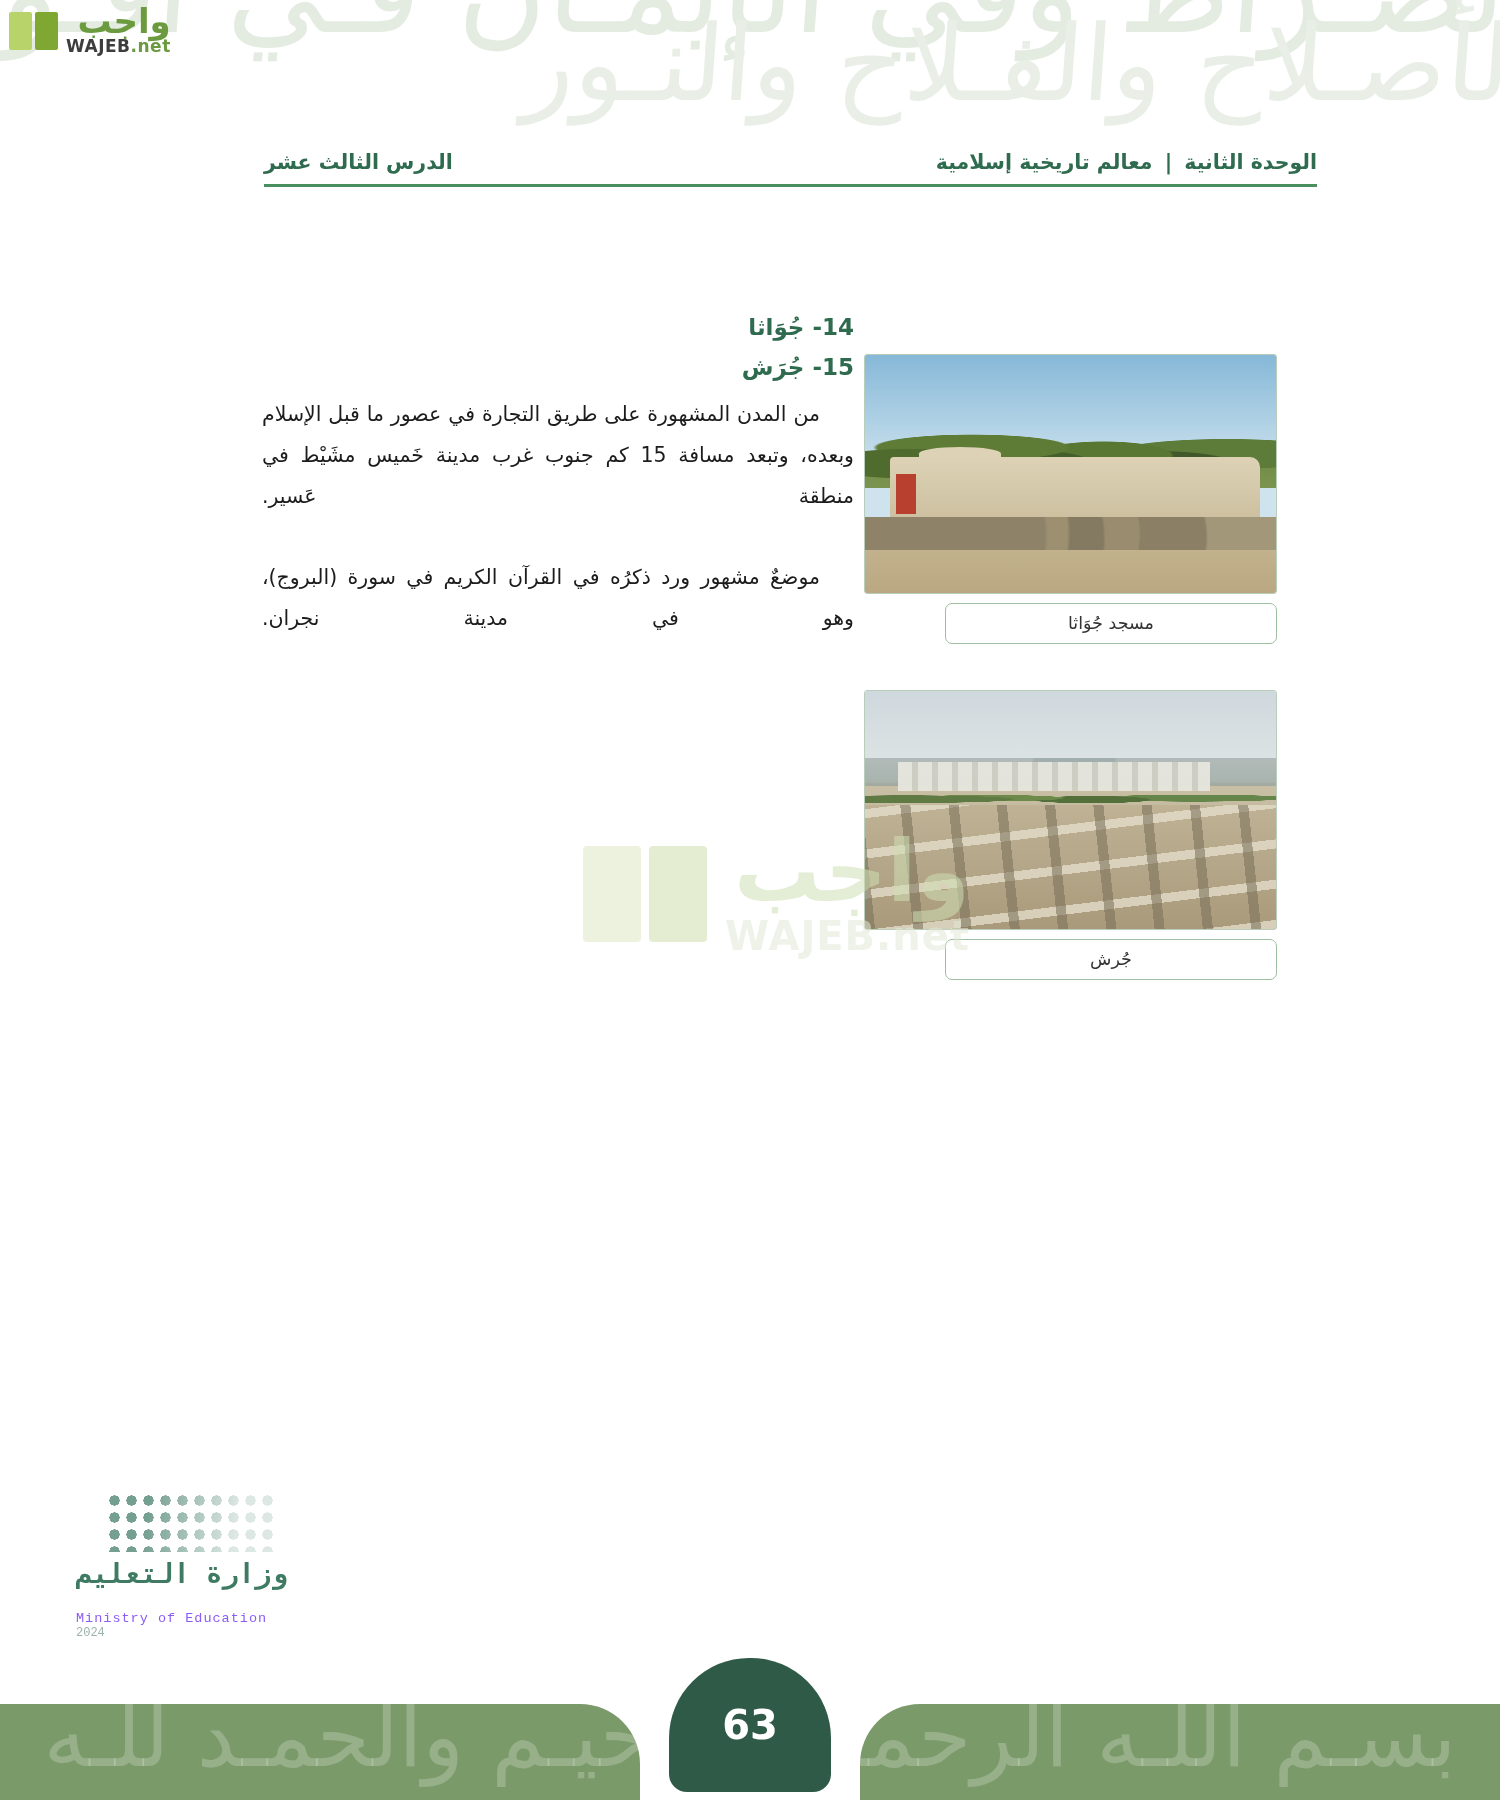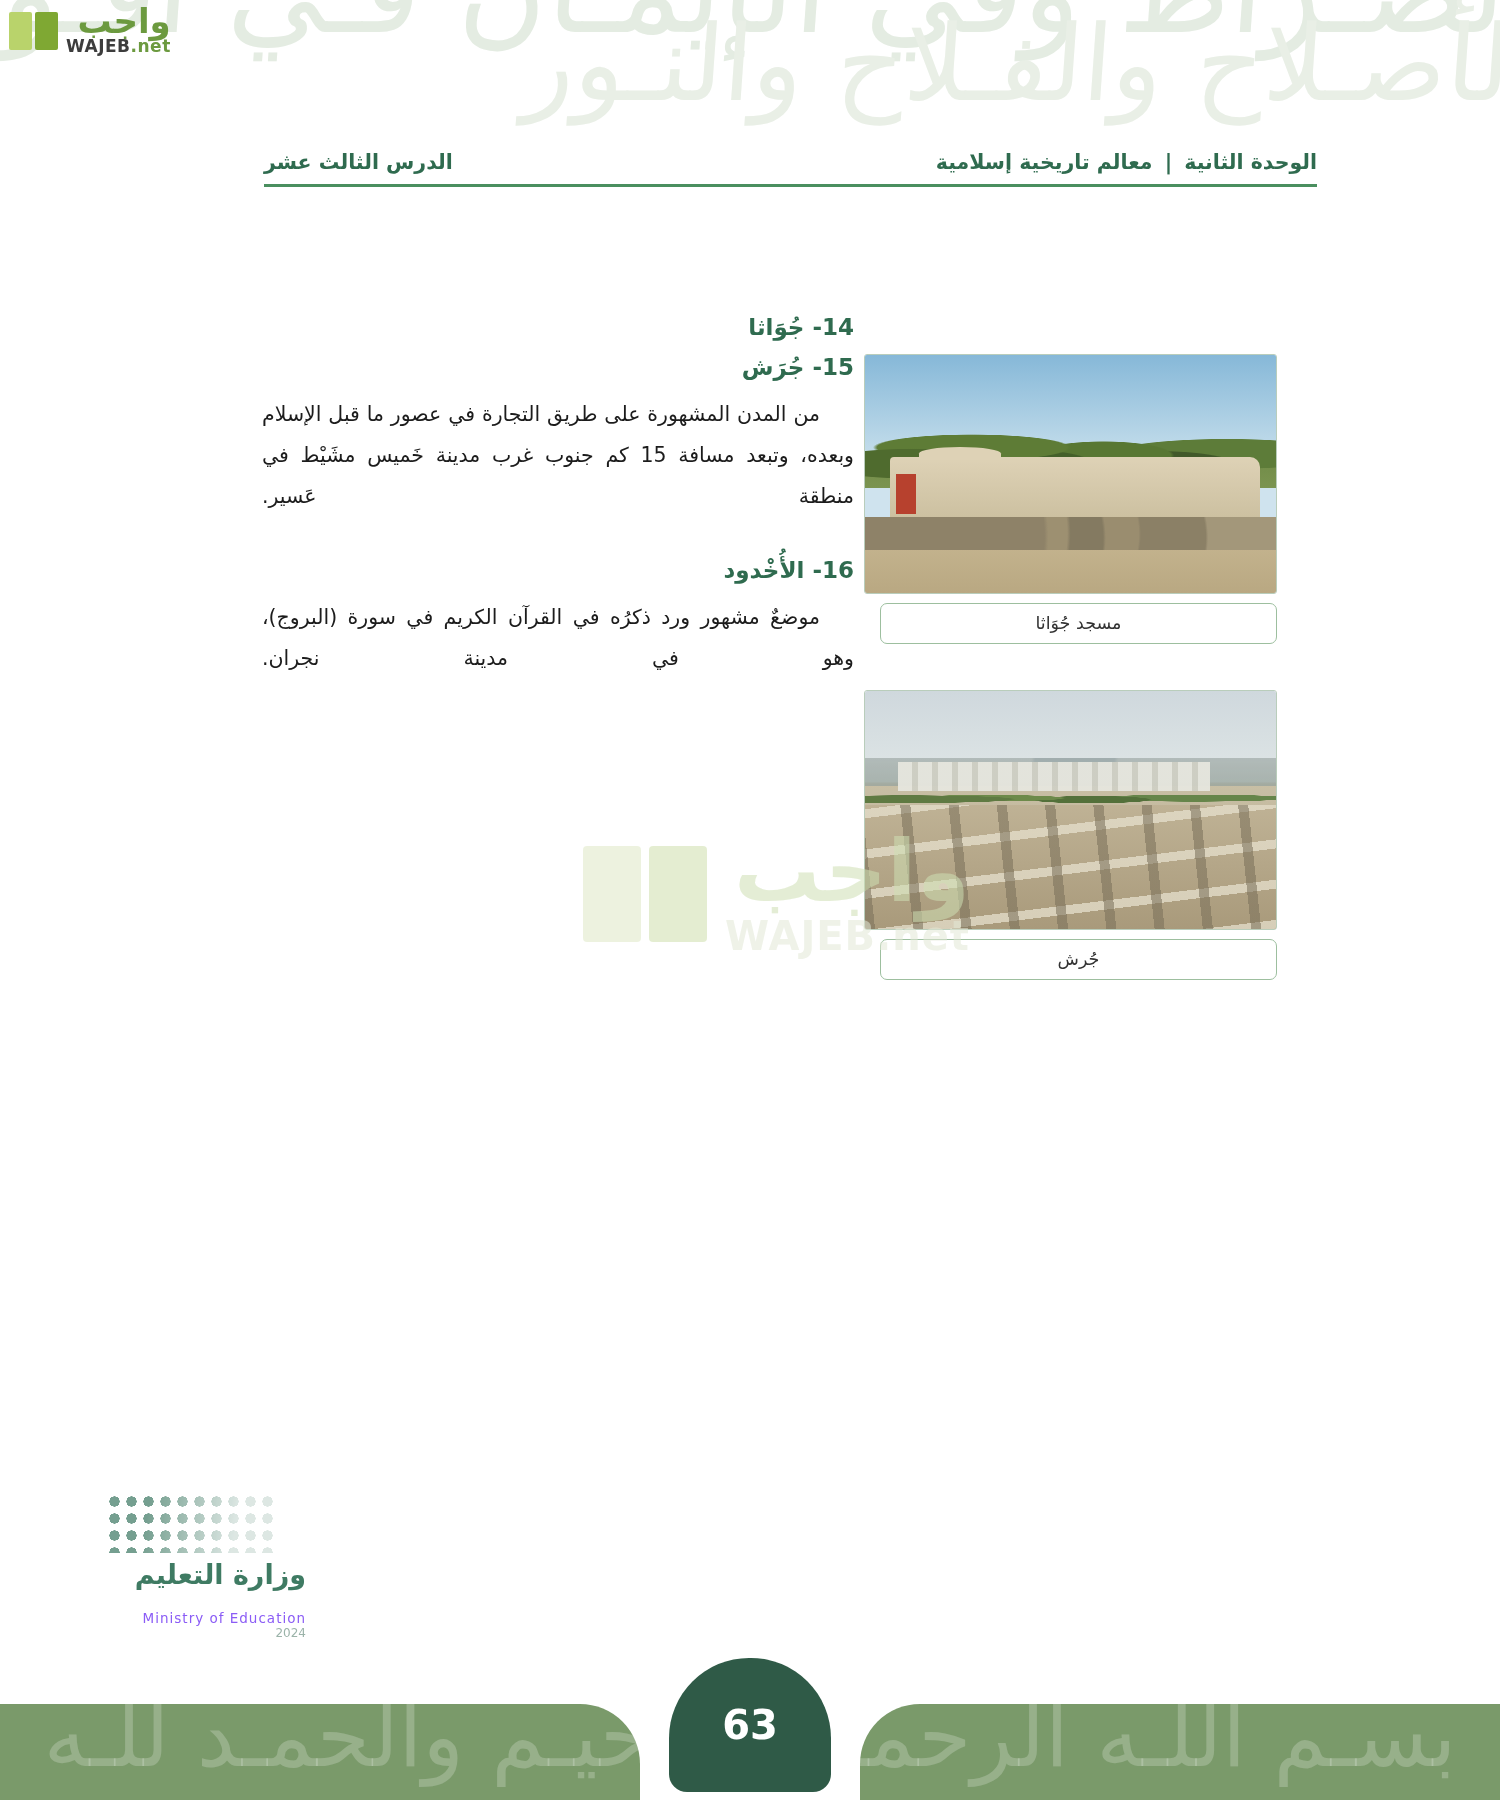--- a/index.html
+++ b/index.html
@@ -152,21 +152,21 @@
   .figure .fig-img {
     width: 411px;
     height: 238px;
     border: 1px solid #b9cdbb;
     border-radius: 3px;
     overflow: hidden;
     position: relative;
   }
   .figure .fig-caption {
     margin-top: 9px;
-    width: 397px;
+    width: 332px;
     box-sizing: border-box;
     border: 1px solid #9dbf9f;
     border-radius: 7px;
     text-align: center;
     font-size: 17.5px;
     color: #333333;
     padding: 9px 6px 10px 6px;
     background: #ffffff;
   }
 
@@ -407,21 +407,22 @@
   }
 
   
   .ministry {
     position: absolute;
     left: 76px;
     bottom: 160px;
     width: 230px;
     z-index: 12;
     direction: rtl;
-    text-align: right;
+    text-align: left;
+    font-family: Liberation Mono, monospace;
   }
   .ministry .dots {
     width: 170px;
     height: 60px;
     margin: 0 auto 6px auto;
     background-image:
       radial-gradient(circle, #5e8f7d 42%, transparent 43%);
     background-size: 17px 17px;
     -webkit-mask-image: linear-gradient(100deg, #000 25%, rgba(0,0,0,.25) 75%);
     mask-image: linear-gradient(100deg, #000 25%, rgba(0,0,0,.25) 75%);
@@ -508,21 +509,20 @@
 
   </div>
 
   <div class="text-col">
 
     <h3 class="sec-title first">14- جُوَاثا</h3>
 
     <h3 class="sec-title">15- جُرَش</h3>
     <p class="sec-body">من المدن المشهورة على طريق التجارة في عصور ما قبل الإسلام وبعده، وتبعد مسافة 15 كم جنوب غرب مدينة خَميس مشَيْط في منطقة عَسير.</p>
 
-    <h3 class="sec-title">16- الأُخْدود</h3>
     <p class="sec-body last">موضعٌ مشهور ورد ذكرُه في القرآن الكريم في سورة (البروج)، وهو في مدينة نجران.</p>
 
   </div>
 </div>
 
 <div class="wm-center">
   <div class="wm-stack">
     <div class="wm-ar">واجب</div>
     <div class="wm-en">WAJEB.net</div>
   </div>

